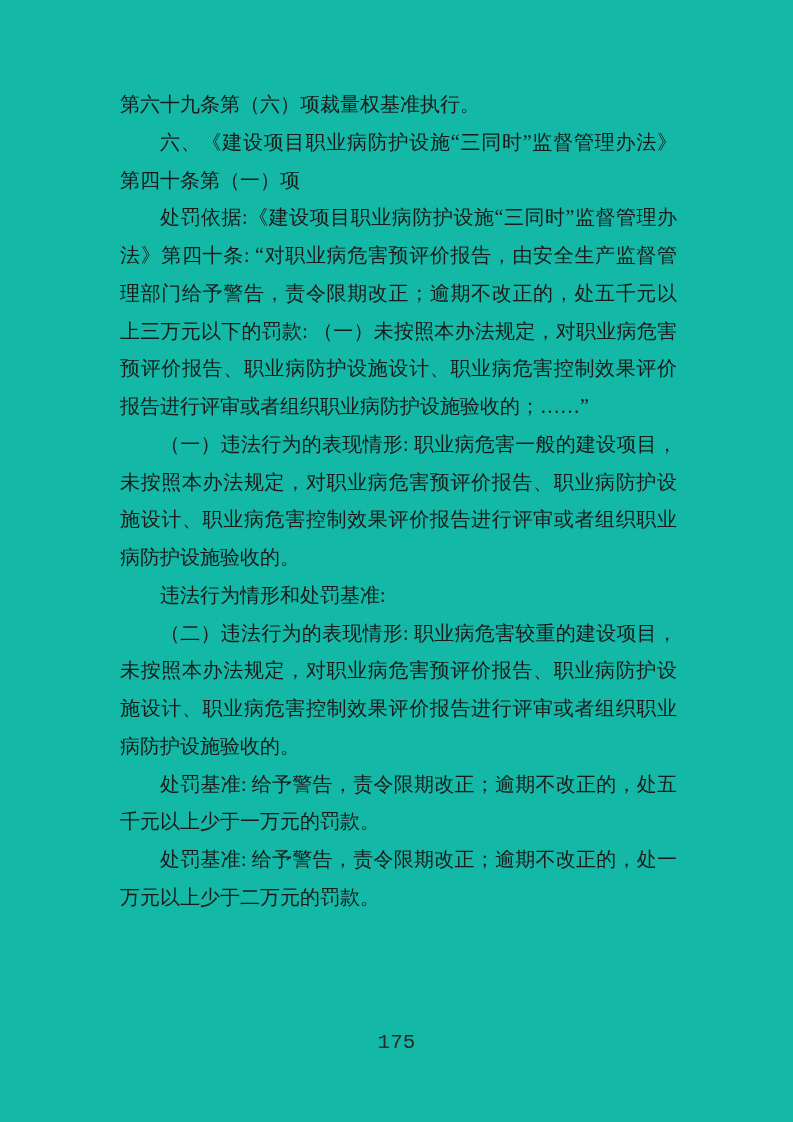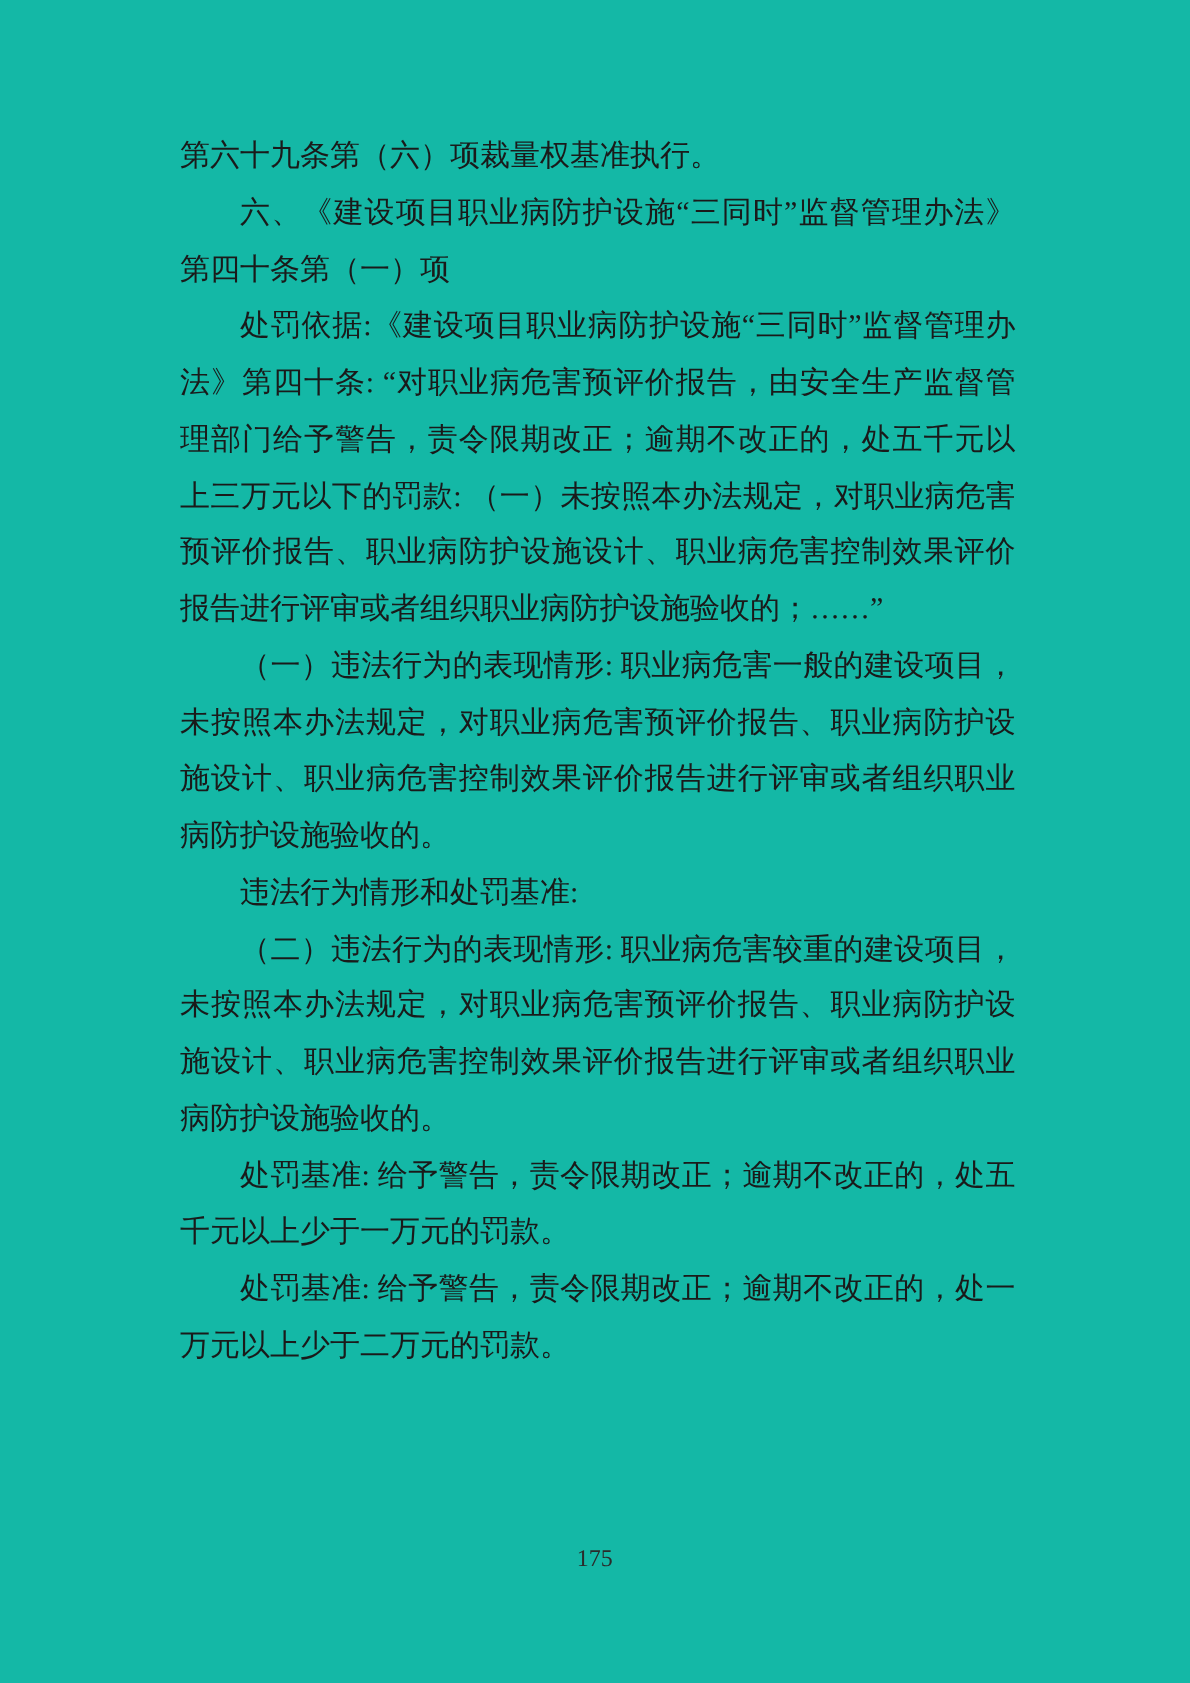--- a/index.html
+++ b/index.html
@@ -36,22 +36,22 @@
   }
   .content p.heading {
     font-weight: normal;
   }
   .footer {
     position: absolute;
     left: 0;
     top: 1031px;
     width: 100%;
     text-align: center;
-    font-family: Liberation Serif, serif;
-    font-size: 16px;
+    font-family: Liberation Mono, monospace;
+    font-size: 21px;
     color: #2b2b2b;
   }
 </style>
 </head>
 <body>
 
 <div class="page">
   <div class="content">
       <p class="body-noindent">第六十九条第（六）项裁量权基准执行。</p>
       <p class="heading">六、《建设项目职业病防护设施“三同时”监督管理办法》第四十条第（一）项</p>

